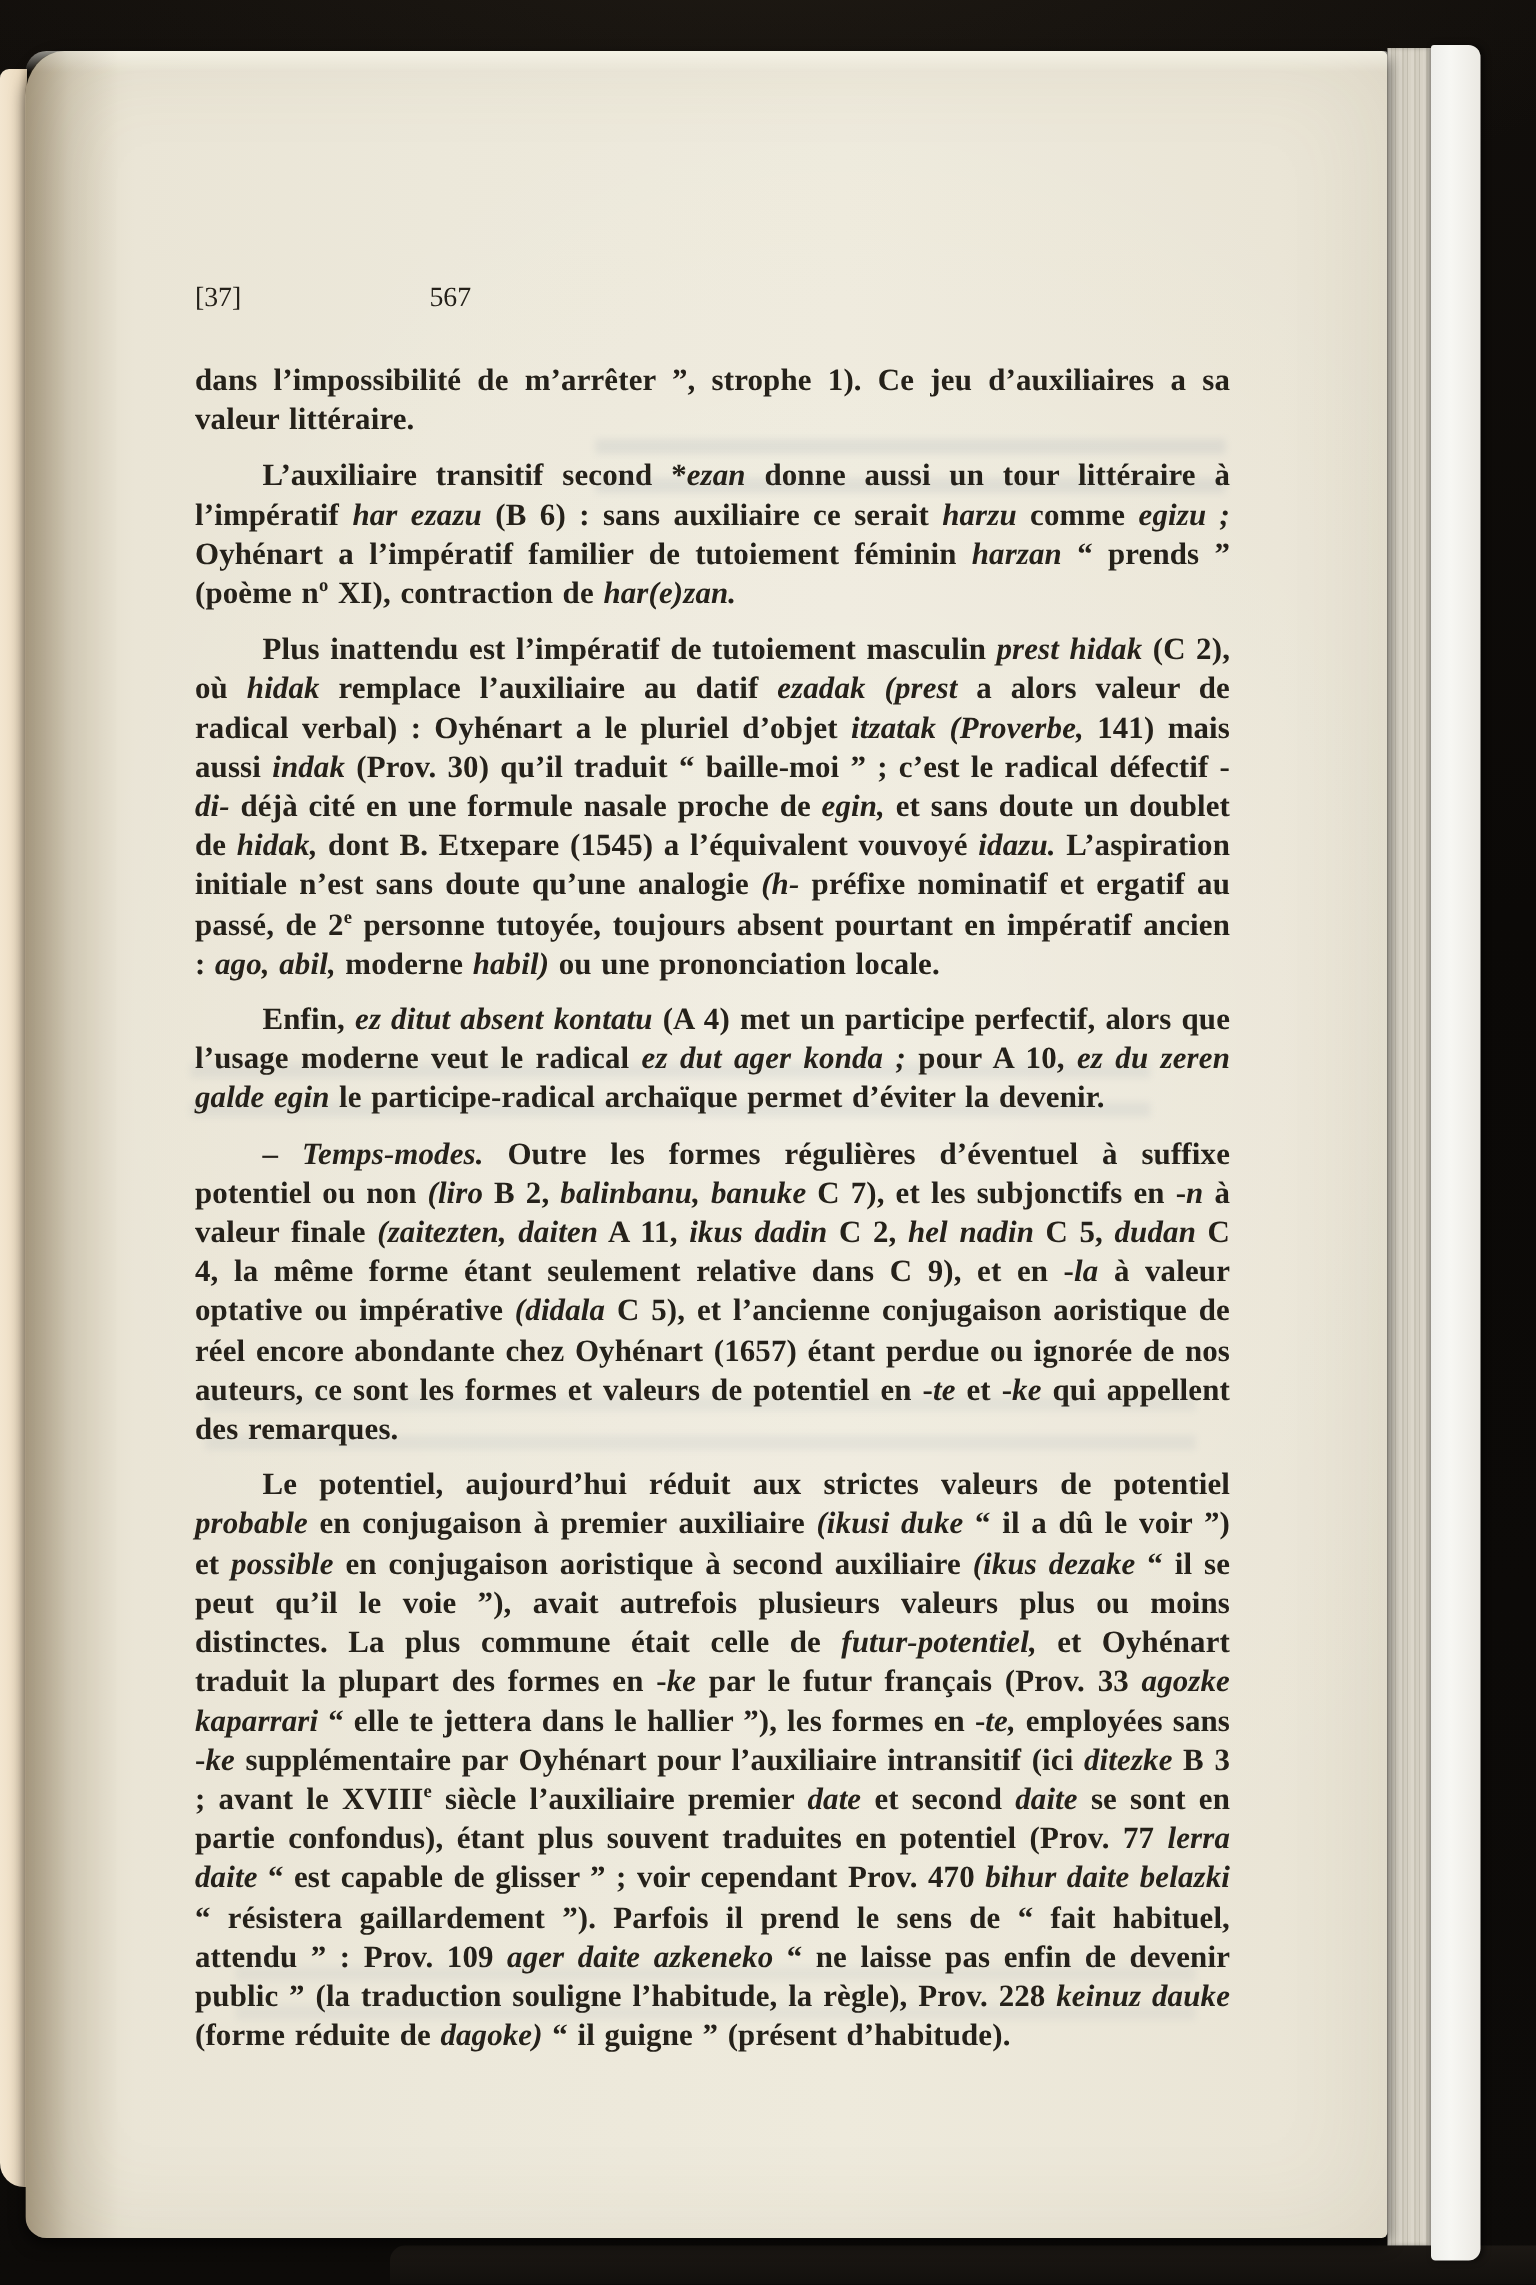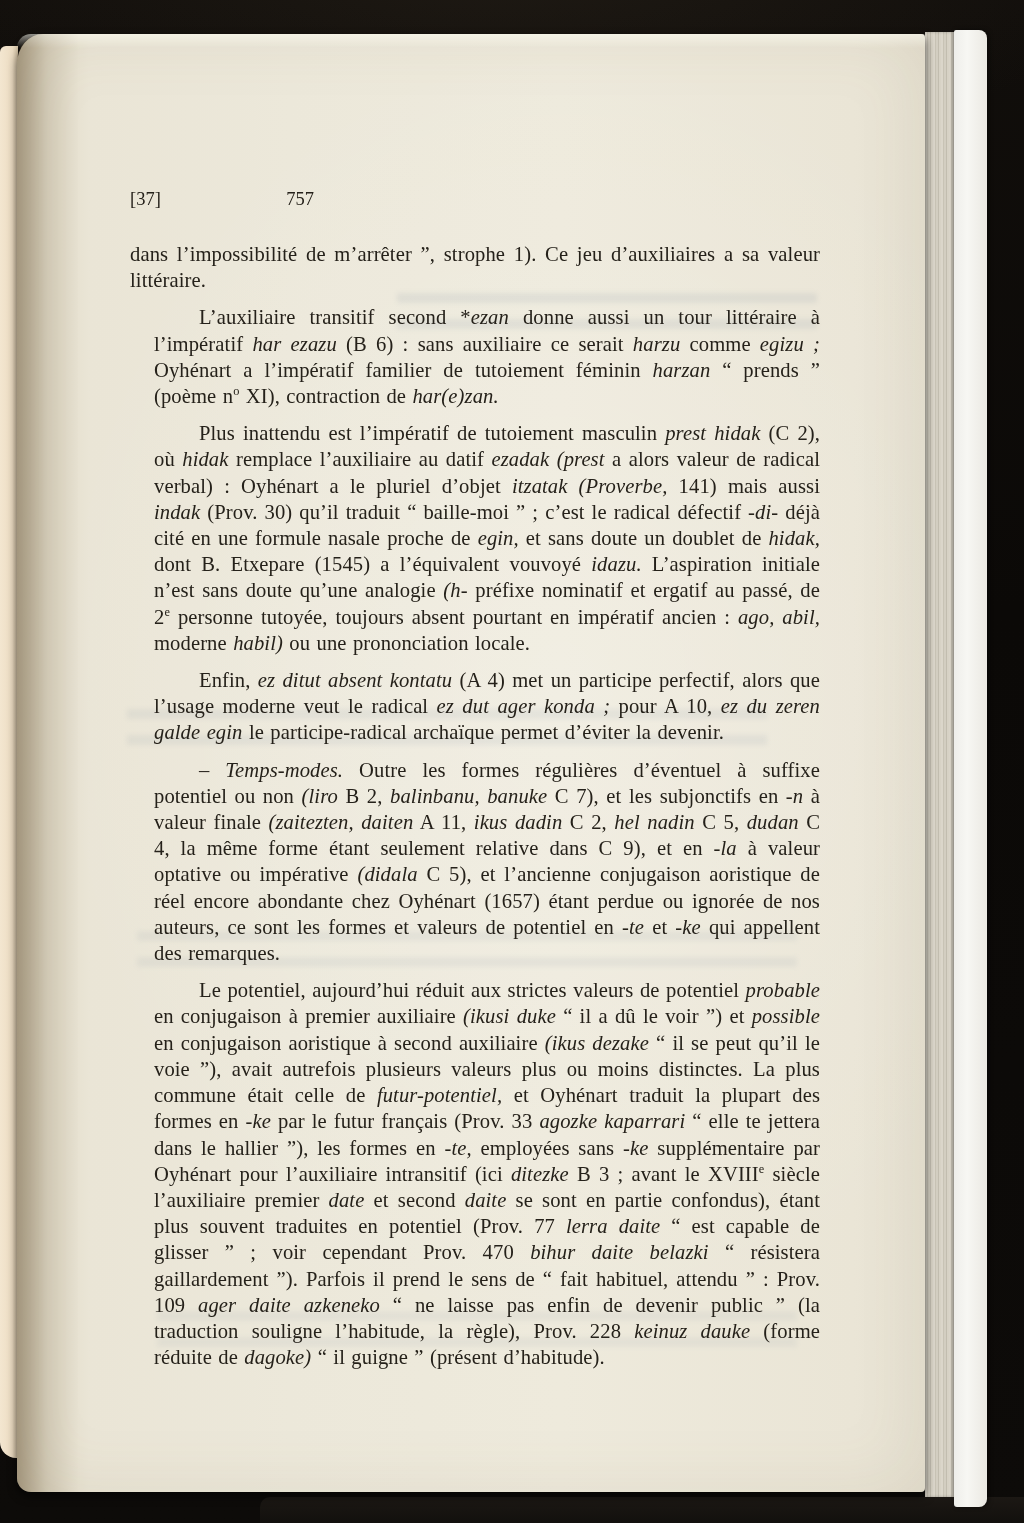--- a/index.html
+++ b/index.html
@@ -80,24 +80,24 @@
     font-size:18.5px;letter-spacing:0.6px;
     margin-bottom:31px;
   }
   .header .bracket{width:92px;letter-spacing:0;}
   .header .title{flex:1;text-align:center;white-space:nowrap;}
   .header .pagenum{width:92px;text-align:right;letter-spacing:0;}
   .para{
     margin:0 0 11px 0;
     font-size:20.6px;line-height:26.2px;
     text-align:justify;
-    word-spacing:0.055em;letter-spacing:0.1px;
+    word-spacing:0.055em;letter-spacing:0.1px;font-weight:bold;
   }
   .para:last-child{margin-bottom:0;}
-  .ind{text-indent:45px;margin-left:24px;}
+  .ind{text-indent:45px;}
   .it{font-style:italic;}
   .sup{vertical-align:super;font-size:0.6em;line-height:0;}
 </style>
 </head>
 <body>
 
 <div class="scan-bg"></div>
 <div class="desk-shadow"></div>
 <div class="facing-sliver"></div>
 <div class="page-stack"></div>
@@ -107,21 +107,21 @@
   <div class="top-curl"></div>
   <div class="gutter-shadow"></div>
   <div class="bleed b1"></div>
   <div class="bleed b2"></div>
   <div class="bleed b3"></div>
   <div class="bleed b4"></div>
 
   <div class="text-block">
     <div class="header">
       <span class="bracket">[37]</span>
-      <span class="pagenum">757</span>
+      <span class="pagenum">567</span>
     </div>
     <div>
         <p class="para"><span>dans l’impossibilité de m’arrêter ”, strophe 1). Ce jeu d’auxiliaires a sa valeur littéraire.</span></p>
         <p class="para ind"><span>L’auxiliaire transitif second *</span><span class="it">ezan</span><span> donne aussi un tour littéraire à l’impératif </span><span class="it">har ezazu</span><span> (B 6) : sans auxiliaire ce serait </span><span class="it">harzu</span><span> comme </span><span class="it">egizu ;</span><span> Oyhénart a l’impératif familier de tutoiement féminin </span><span class="it">harzan</span><span> “ prends ” (poème n</span><span class="sup">o</span><span> XI), contraction de </span><span class="it">har(e)zan.</span></p>
         <p class="para ind"><span>Plus inattendu est l’impératif de tutoiement masculin </span><span class="it">prest hidak</span><span> (C 2), où </span><span class="it">hidak</span><span> remplace l’auxiliaire au datif </span><span class="it">ezadak (prest</span><span> a alors valeur de radical verbal) : Oyhénart a le pluriel d’objet </span><span class="it">itzatak (Proverbe,</span><span> 141) mais aussi </span><span class="it">indak</span><span> (Prov. 30) qu’il traduit “ baille-moi ” ; c’est le radical défectif -</span><span class="it">di-</span><span> déjà cité en une formule nasale proche de </span><span class="it">egin,</span><span> et sans doute un doublet de </span><span class="it">hidak,</span><span> dont B. Etxepare (1545) a l’équivalent vouvoyé </span><span class="it">idazu.</span><span> L’aspiration initiale n’est sans doute qu’une analogie </span><span class="it">(h-</span><span> préfixe nominatif et ergatif au passé, de 2</span><span class="sup">e</span><span> personne tutoyée, toujours absent pourtant en impératif ancien : </span><span class="it">ago, abil,</span><span> moderne </span><span class="it">habil)</span><span> ou une prononciation locale.</span></p>
         <p class="para ind"><span>Enfin, </span><span class="it">ez ditut absent kontatu</span><span> (A 4) met un participe perfectif, alors que l’usage moderne veut le radical </span><span class="it">ez dut ager konda ;</span><span> pour A 10, </span><span class="it">ez du zeren galde egin</span><span> le participe-radical archaïque permet d’éviter la devenir.</span></p>
         <p class="para ind"><span>– </span><span class="it">Temps-modes.</span><span> Outre les formes régulières d’éventuel à suffixe potentiel ou non </span><span class="it">(liro</span><span> B 2, </span><span class="it">balinbanu, banuke</span><span> C 7), et les subjonctifs en -</span><span class="it">n</span><span> à valeur finale </span><span class="it">(zaitezten, daiten</span><span> A 11, </span><span class="it">ikus dadin</span><span> C 2, </span><span class="it">hel nadin</span><span> C 5, </span><span class="it">dudan</span><span> C 4, la même forme étant seulement relative dans C 9), et en -</span><span class="it">la</span><span> à valeur optative ou impérative </span><span class="it">(didala</span><span> C 5), et l’ancienne conjugaison aoristique de réel encore abondante chez Oyhénart (1657) étant perdue ou ignorée de nos auteurs, ce sont les formes et valeurs de potentiel en -</span><span class="it">te</span><span> et -</span><span class="it">ke</span><span> qui appellent des remarques.</span></p>
         <p class="para ind"><span>Le potentiel, aujourd’hui réduit aux strictes valeurs de potentiel </span><span class="it">probable</span><span> en conjugaison à premier auxiliaire </span><span class="it">(ikusi duke</span><span> “ il a dû le voir ”) et </span><span class="it">possible</span><span> en conjugaison aoristique à second auxiliaire </span><span class="it">(ikus dezake</span><span> “ il se peut qu’il le voie ”), avait autrefois plusieurs valeurs plus ou moins distinctes. La plus commune était celle de </span><span class="it">futur-potentiel,</span><span> et Oyhénart traduit la plupart des formes en -</span><span class="it">ke</span><span> par le futur français (Prov. 33 </span><span class="it">agozke kaparrari</span><span> “ elle te jettera dans le hallier ”), les formes en -</span><span class="it">te,</span><span> employées sans -</span><span class="it">ke</span><span> supplémentaire par Oyhénart pour l’auxiliaire intransitif (ici </span><span class="it">ditezke</span><span> B 3 ; avant le XVIII</span><span class="sup">e</span><span> siècle l’auxiliaire premier </span><span class="it">date</span><span> et second </span><span class="it">daite</span><span> se sont en partie confondus), étant plus souvent traduites en potentiel (Prov. 77 </span><span class="it">lerra daite</span><span> “ est capable de glisser ” ; voir cependant Prov. 470 </span><span class="it">bihur daite belazki</span><span> “ résistera gaillardement ”). Parfois il prend le sens de “ fait habituel, attendu ” : Prov. 109 </span><span class="it">ager daite azkeneko</span><span> “ ne laisse pas enfin de devenir public ” (la traduction souligne l’habitude, la règle), Prov. 228 </span><span class="it">keinuz dauke</span><span> (forme réduite de </span><span class="it">dagoke)</span><span> “ il guigne ” (présent d’habitude).</span></p>
       </div>
   </div>

